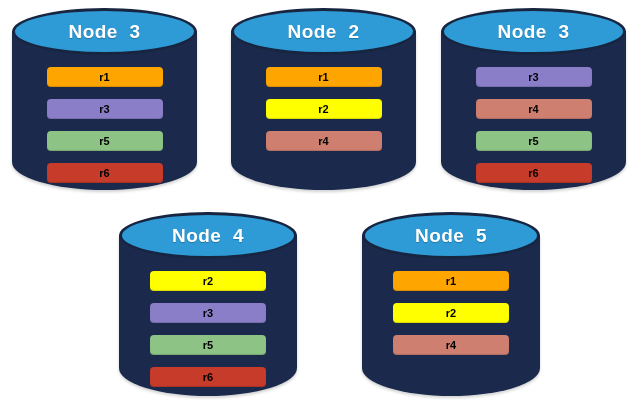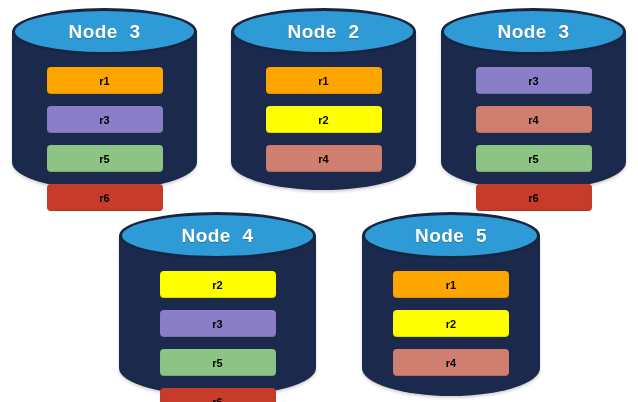--- a/index.html
+++ b/index.html
@@ -13,21 +13,21 @@
   #diagram { position: absolute; inset: 0; }
 
   .cylinder {
     position: absolute;
     width: 185px;
     height: 182px;
   }
   .node-1 { left: 12px;  top: 8px; }
   .node-2 { left: 231px; top: 8px; }
   .node-3 { left: 441px; top: 8px; }
-  .node-4 { left: 119px; top: 212px; width: 178px; height: 184px; padding-left: 19px; }
+  .node-4 { left: 119px; top: 212px; width: 178px; height: 184px; }
   .node-5 { left: 362px; top: 212px; width: 178px; height: 184px; }
 
   .cyl-body {
     position: absolute;
     top: 23px; left: 0; right: 0; bottom: 0;
     background: #1B2A4C;
     border-radius: 0 0 50% 50% / 0 0 28px 28px;
     box-shadow: 0 2px 3px rgba(0,0,0,0.18);
   }
   .cyl-top {
@@ -54,21 +54,21 @@
     position: absolute;
     top: 59px;
     left: 50%;
     transform: translateX(-50%);
     width: 116px;
     display: flex;
     flex-direction: column;
     gap: 12px;
   }
   .bar {
-    height: 27px;
+    height: 20px;
     border-radius: 4px;
     display: flex;
     align-items: center;
     justify-content: center;
     color: #000000;
     font-weight: bold;
     font-size: 11px;
     line-height: 12px;
     box-shadow: inset 0 -1px 1px rgba(0,0,0,0.15);
   }

